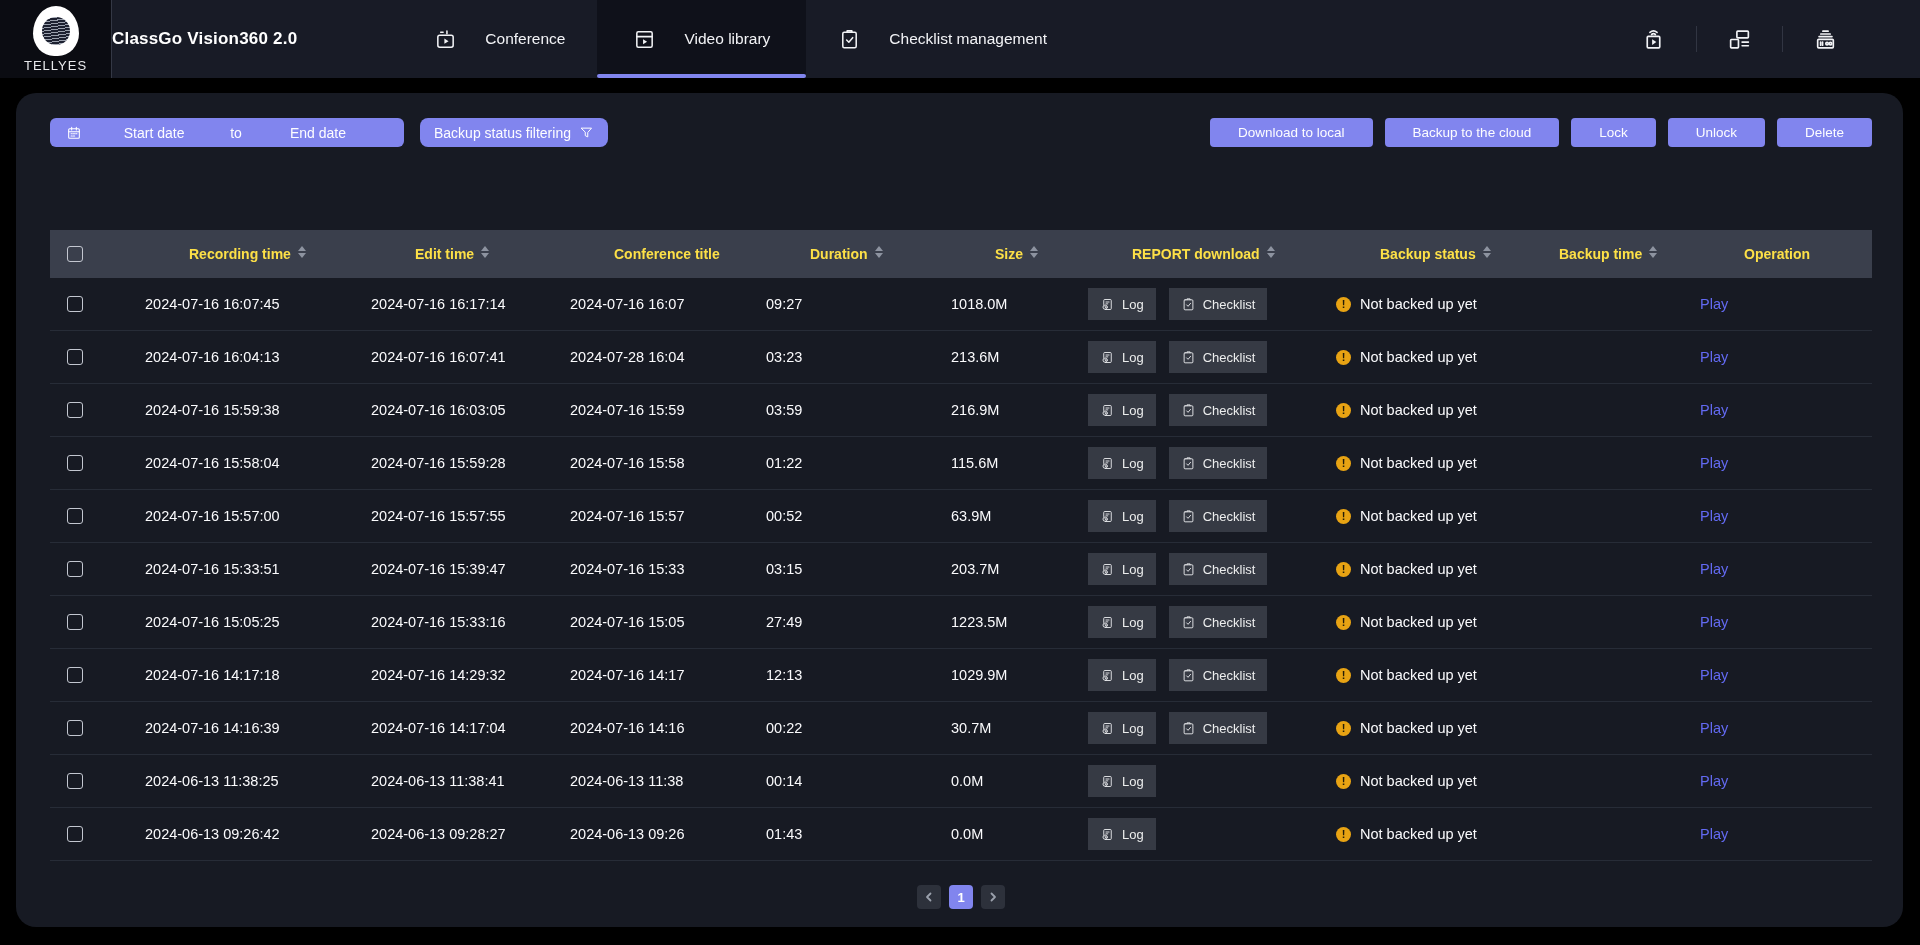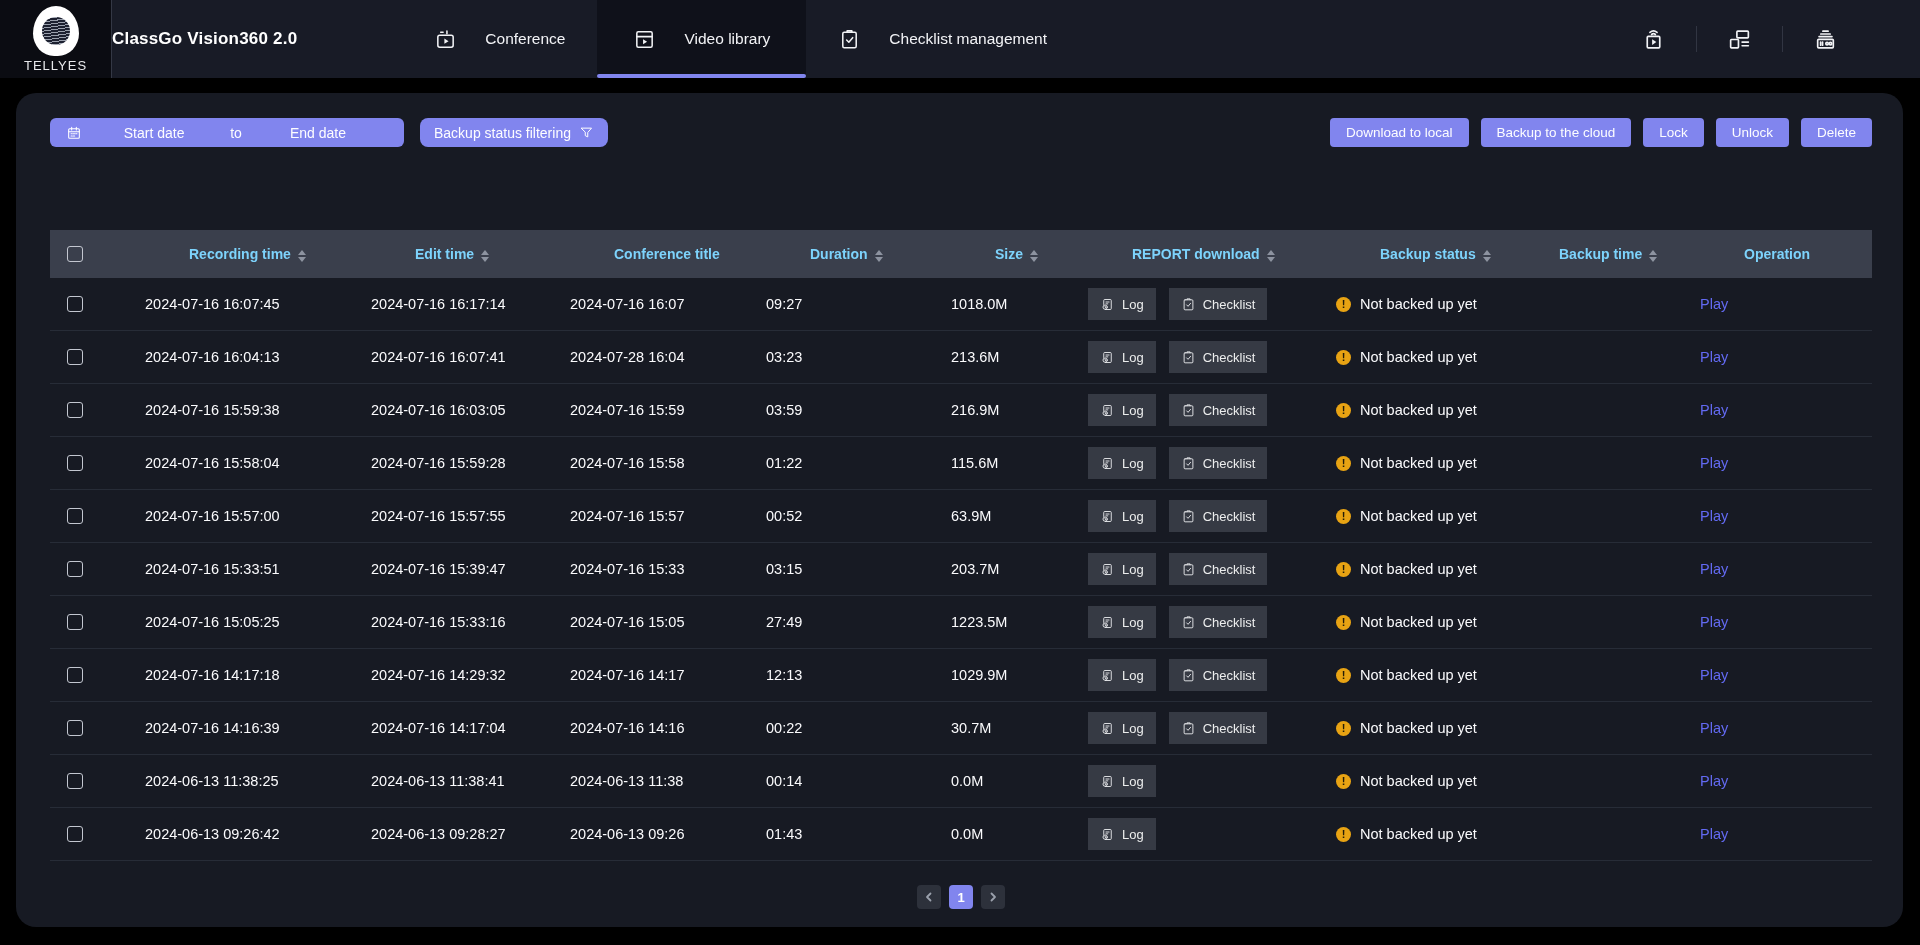--- a/index.html
+++ b/index.html
@@ -40,28 +40,28 @@
                 display:flex; align-items:center; padding:0 14px 0 16px; cursor:pointer; }
   .date-range svg { width:16px; height:16px; }
   .dr-part { flex:1; text-align:center; font-size:14px; color:#fdfdff; }
   .dr-sep { font-size:14px; color:#fdfdff; padding:0 4px; }
   .backup-filter { margin-left:16px; height:29px; background:#8185ee; border:none; border-radius:8px;
                    color:#fdfdff; font-size:14px; font-family:inherit; padding:0 14px;
                    display:flex; align-items:center; gap:8px; cursor:pointer; }
   .backup-filter svg { width:15px; height:15px; }
   .spacer { flex:1; }
   .action-btn { height:29px; background:#8185ee; border:none; border-radius:4px; color:#fdfdff;
-                font-size:13.5px; font-family:inherit; padding:0 16px; margin-left:12px; cursor:pointer; }
+                font-size:13.5px; font-family:inherit; padding:0 28px; margin-left:12px; cursor:pointer; }
 
   
   .table { margin-top:83px; }
   .tgrid { display:grid; grid-template-columns:95px 226px 199px 196px 185px 137px 248px 179px 185px 172px;
            align-items:center; }
   .thead { height:48px; background:#3a3f4c; }
-  .th { font-size:14px; font-weight:bold; color:#7dd3fc; display:flex; align-items:flex-end; gap:7px;padding-left:44px; }
+  .th { font-size:14px; font-weight:bold; color:#fde047; display:flex; align-items:flex-start; gap:7px;padding-left:44px; }
   .sort { display:inline-flex; flex-direction:column; gap:2px; cursor:pointer; }
   .sort i { display:block; width:0; height:0; border-left:4.5px solid transparent; border-right:4.5px solid transparent; }
   .sort .up { border-bottom:5px solid #8d93a0; }
   .sort .dn { border-top:5px solid #8d93a0; }
   .trow { height:53px; border-bottom:1px solid #272c37; font-size:14.5px; color:#fbfbfd; }
   .cell-check { display:flex; }
   .checkbox { width:16px; height:16px; margin-left:17px; border:1.5px solid #c3c7d0; border-radius:3px;
               background:transparent; cursor:pointer; }
   .mini-btn { height:32px; background:#363a44; border:none; border-radius:0; color:#eceded;
               font-size:13px; font-family:inherit; padding:0 12px; display:inline-flex; align-items:center;

